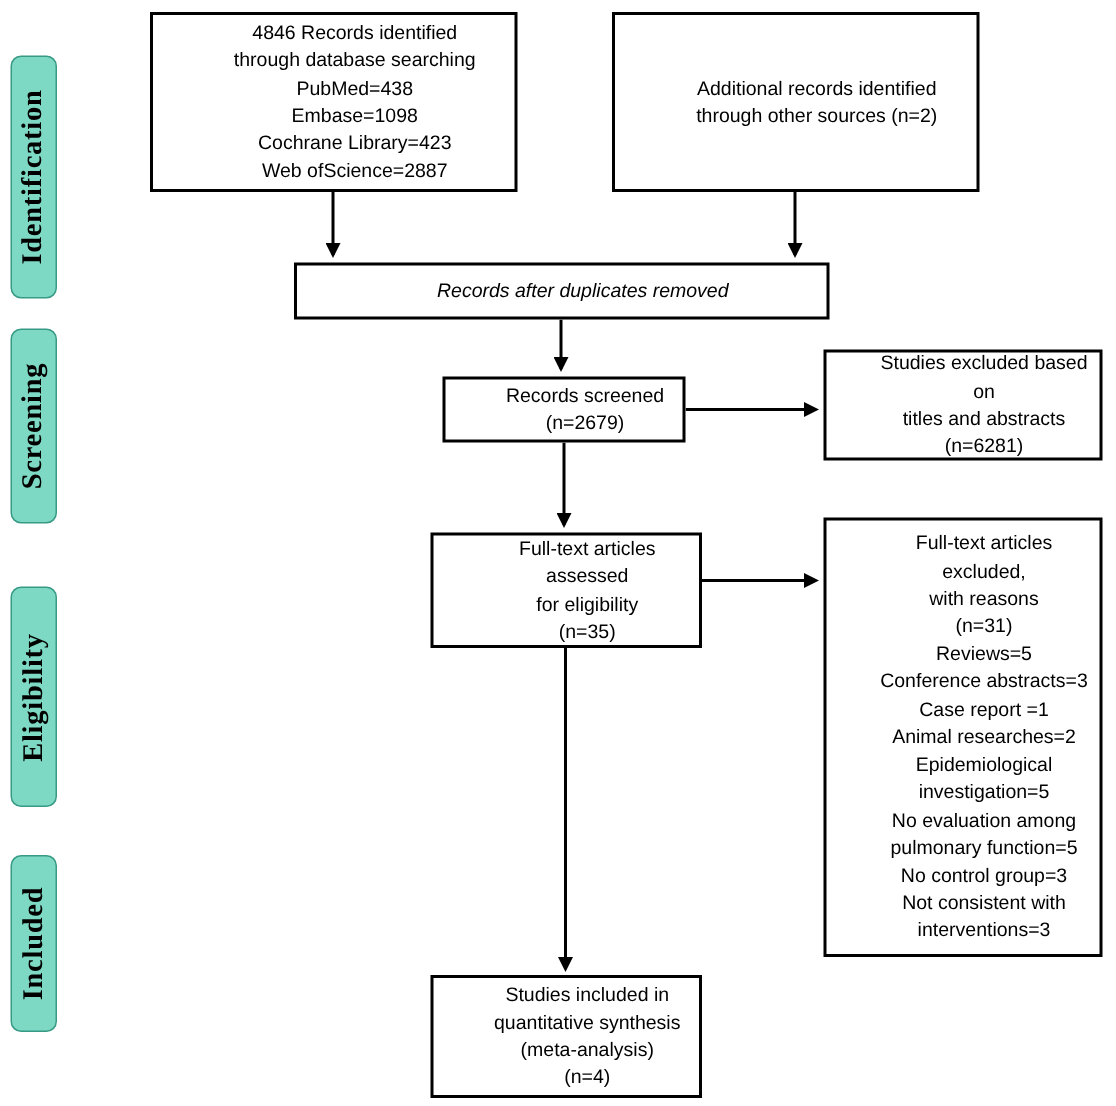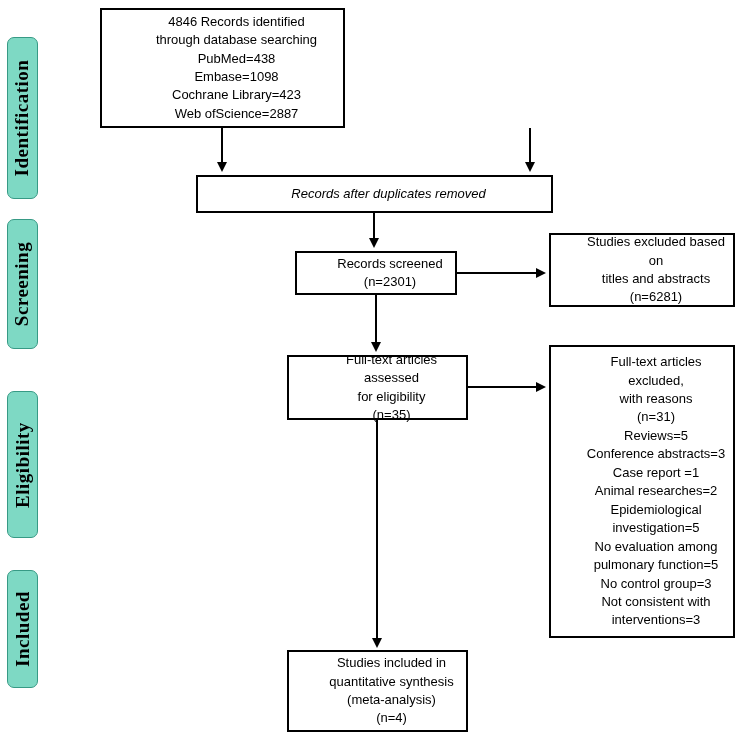--- a/index.html
+++ b/index.html
@@ -62,21 +62,21 @@
   #stage-identification { left: 7px;  top: 37px;  width: 31px; height: 162px; }
   #stage-screening      { left: 7px;  top: 219px; width: 31px; height: 130px; }
   #stage-eligibility    { left: 7px;  top: 391px; width: 31px; height: 147px; }
   #stage-included       { left: 7px;  top: 570px; width: 31px; height: 118px; }
   
   #box-db        { left: 100px; top: 8px;   width: 245px; height: 120px; }
   #box-other     { left: 408px; top: 8px;   width: 245px; height: 120px; }
   #box-dup       { left: 196px; top: 175px; width: 357px; height: 38px; font-style: italic;  }
   #box-screened  { left: 295px; top: 251px; width: 162px; height: 44px;  }
   #box-excl1     { left: 549px; top: 233px; width: 186px; height: 74px;  }
-  #box-fulltext  { left: 287px; top: 355px; width: 181px; height: 65px;  }
+  #box-fulltext  { left: 287px; top: 355px; width: 181px; height: 77px;  }
   #box-excl2     { left: 549px; top: 345px; width: 186px; height: 293px; }
   #box-included  { left: 287px; top: 650px; width: 181px; height: 82px;  }
 </style>
 </head>
 <body>
 
 <div class="canvas">
 
   <svg class="arrows" width="744" height="737" viewBox="0 0 744 737">
     <defs>
@@ -107,26 +107,30 @@
   </div>
 
   <div class="box" id="box-db">
     <span class="box-text">4846 Records identified
 through database searching
 PubMed=438
 Embase=1098
 Cochrane Library=423
 Web ofScience=2887</span>
   </div>
+  <div class="box" id="box-other">
+    <span class="box-text">Additional records identified
+through other sources (n=2)</span>
+  </div>
   <div class="box" id="box-dup">
     <span class="box-text">Records after duplicates removed</span>
   </div>
   <div class="box" id="box-screened">
     <span class="box-text">Records screened
-(n=2301)</span>
+(n=2679)</span>
   </div>
   <div class="box" id="box-excl1">
     <span class="box-text">Studies excluded based on
 titles and abstracts
 (n=6281)</span>
   </div>
   <div class="box" id="box-fulltext">
     <span class="box-text">Full-text articles assessed
 for eligibility
 (n=35)</span>

